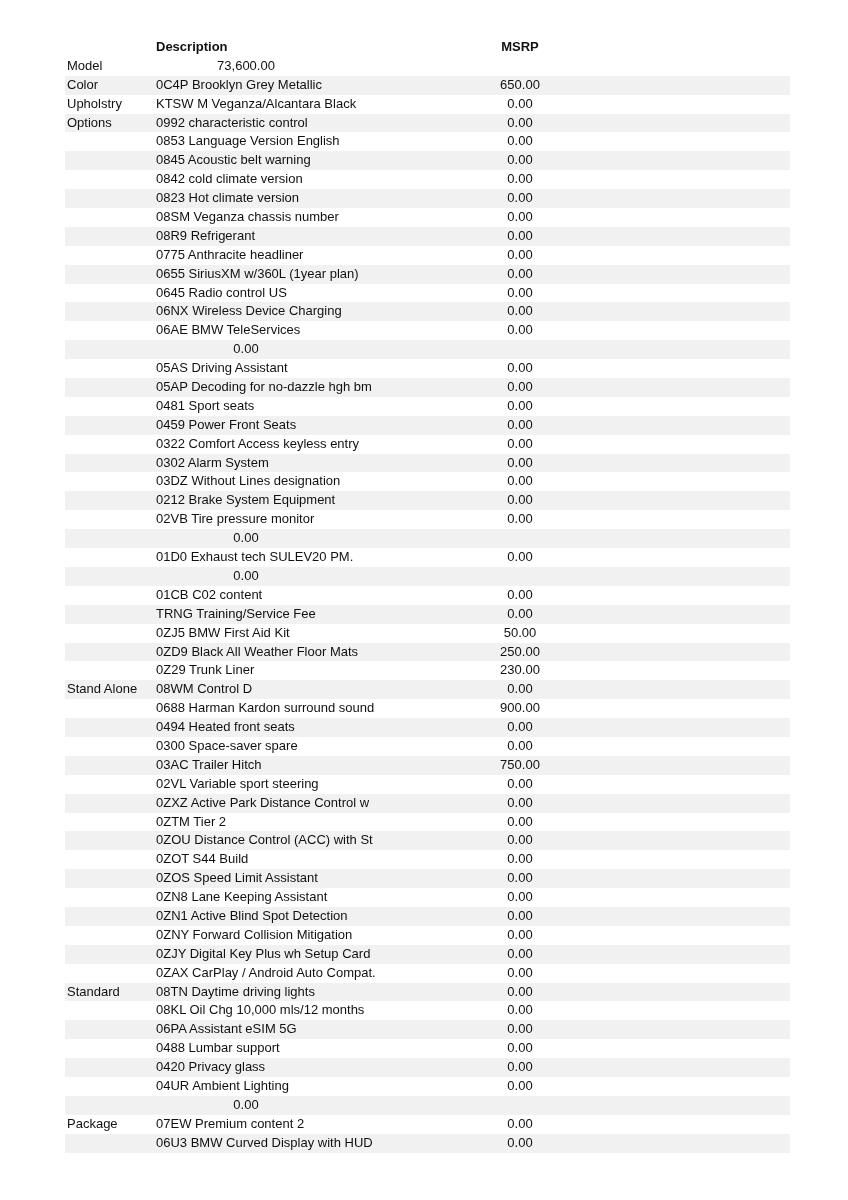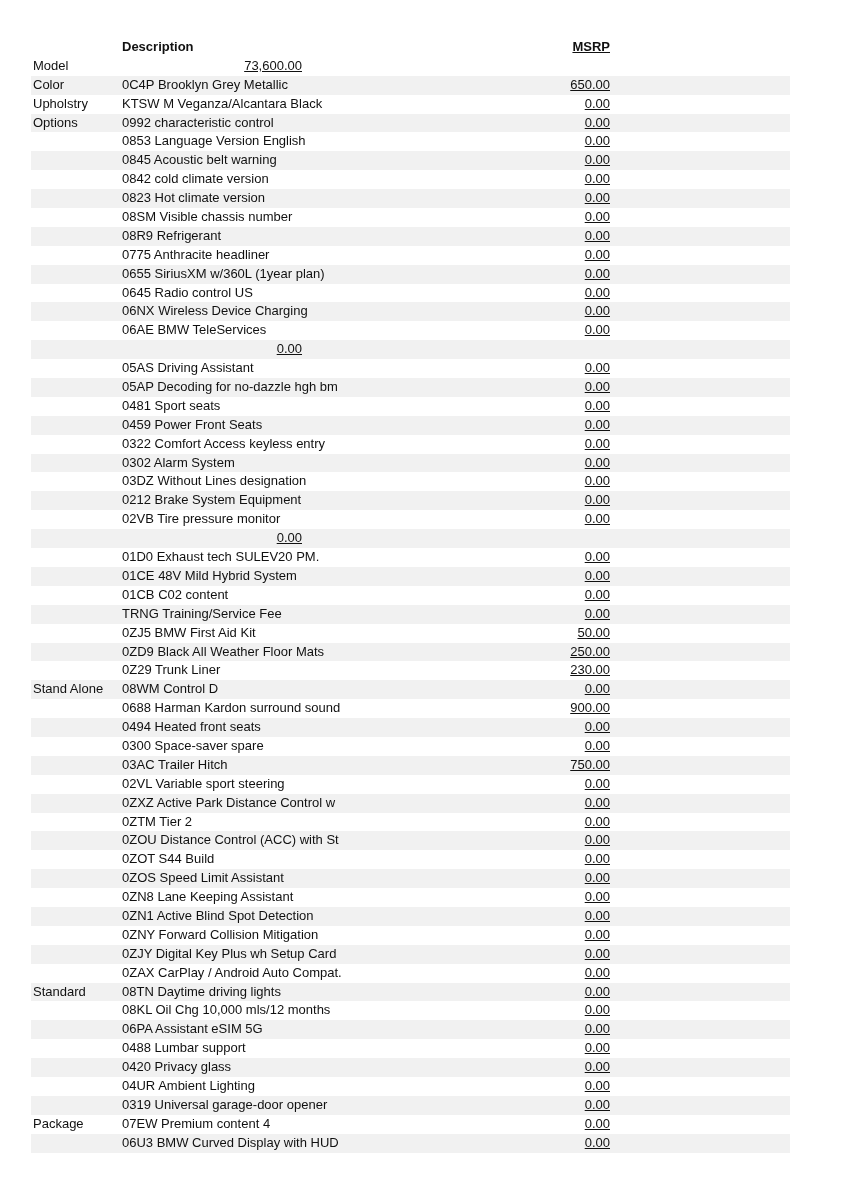--- a/index.html
+++ b/index.html
@@ -7,21 +7,21 @@
     width: 848px;
     height: 1200px;
     background: #ffffff;
     font-family: "Liberation Sans", "DejaVu Sans", sans-serif;
     color: #111111;
     overflow: hidden;
   }
   .page {
     width: 848px;
     height: 1200px;
-    padding: 38px 58px 0 31px;
+    padding: 38px 58px 0 65px;
   }
   .table {
     width: 100%;
   }
   .row {
     display: flex;
     align-items: center;
     height: 18.9px;
     font-size: 13px;
     line-height: 18.9px;
@@ -38,22 +38,21 @@
     width: 91px;
     flex: 0 0 91px;
     padding-left: 2px;
   }
   .cell.description {
     flex: 1 1 auto;
   }
   .cell.msrp {
     width: 180px;
     flex: 0 0 180px;
-    text-align: right;
-    text-decoration: underline;
+    text-align: center;
   }
   .cell.spacer {
     width: 180px;
     flex: 0 0 180px;
   }
 </style>
 </head>
 <body>
 
 <div class="page">
@@ -107,21 +106,21 @@
           <div class="cell spacer"></div>
         </div>
         <div class="row">
           <div class="cell category"></div>
           <div class="cell description">0823 Hot climate version</div>
           <div class="cell msrp">0.00</div>
           <div class="cell spacer"></div>
         </div>
         <div class="row">
           <div class="cell category"></div>
-          <div class="cell description">08SM Visible chassis number</div>
+          <div class="cell description">08SM Veganza chassis number</div>
           <div class="cell msrp">0.00</div>
           <div class="cell spacer"></div>
         </div>
         <div class="row">
           <div class="cell category"></div>
           <div class="cell description">08R9 Refrigerant</div>
           <div class="cell msrp">0.00</div>
           <div class="cell spacer"></div>
         </div>
         <div class="row">
@@ -219,21 +218,20 @@
           <div class="cell spacer"></div>
         </div>
         <div class="row">
           <div class="cell category"></div>
           <div class="cell description">01D0 Exhaust tech SULEV20 PM.</div>
           <div class="cell msrp">0.00</div>
           <div class="cell spacer"></div>
         </div>
         <div class="row">
           <div class="cell category"></div>
-          <div class="cell description">01CE 48V Mild Hybrid System</div>
           <div class="cell msrp">0.00</div>
           <div class="cell spacer"></div>
         </div>
         <div class="row">
           <div class="cell category"></div>
           <div class="cell description">01CB C02 content</div>
           <div class="cell msrp">0.00</div>
           <div class="cell spacer"></div>
         </div>
         <div class="row">
@@ -387,27 +385,26 @@
           <div class="cell spacer"></div>
         </div>
         <div class="row">
           <div class="cell category"></div>
           <div class="cell description">04UR Ambient Lighting</div>
           <div class="cell msrp">0.00</div>
           <div class="cell spacer"></div>
         </div>
         <div class="row">
           <div class="cell category"></div>
-          <div class="cell description">0319 Universal garage-door opener</div>
           <div class="cell msrp">0.00</div>
           <div class="cell spacer"></div>
         </div>
         <div class="row">
           <div class="cell category">Package</div>
-          <div class="cell description">07EW Premium content 4</div>
+          <div class="cell description">07EW Premium content 2</div>
           <div class="cell msrp">0.00</div>
           <div class="cell spacer"></div>
         </div>
         <div class="row">
           <div class="cell category"></div>
           <div class="cell description">06U3 BMW Curved Display with HUD</div>
           <div class="cell msrp">0.00</div>
           <div class="cell spacer"></div>
         </div>
       </div>

